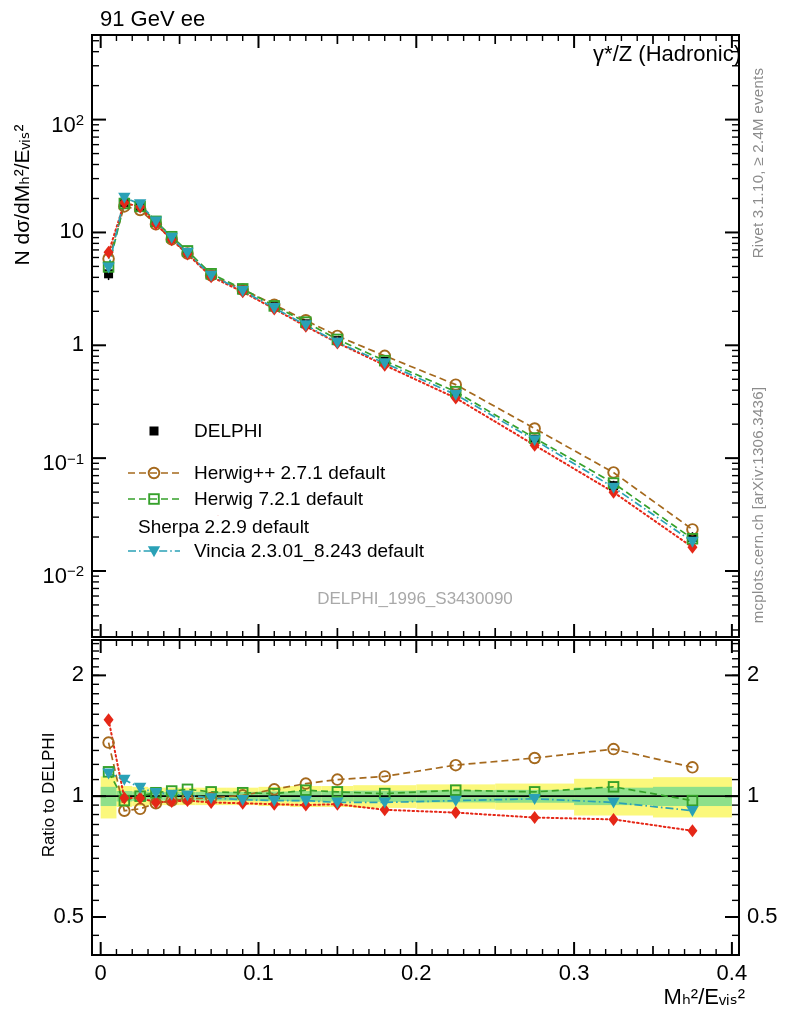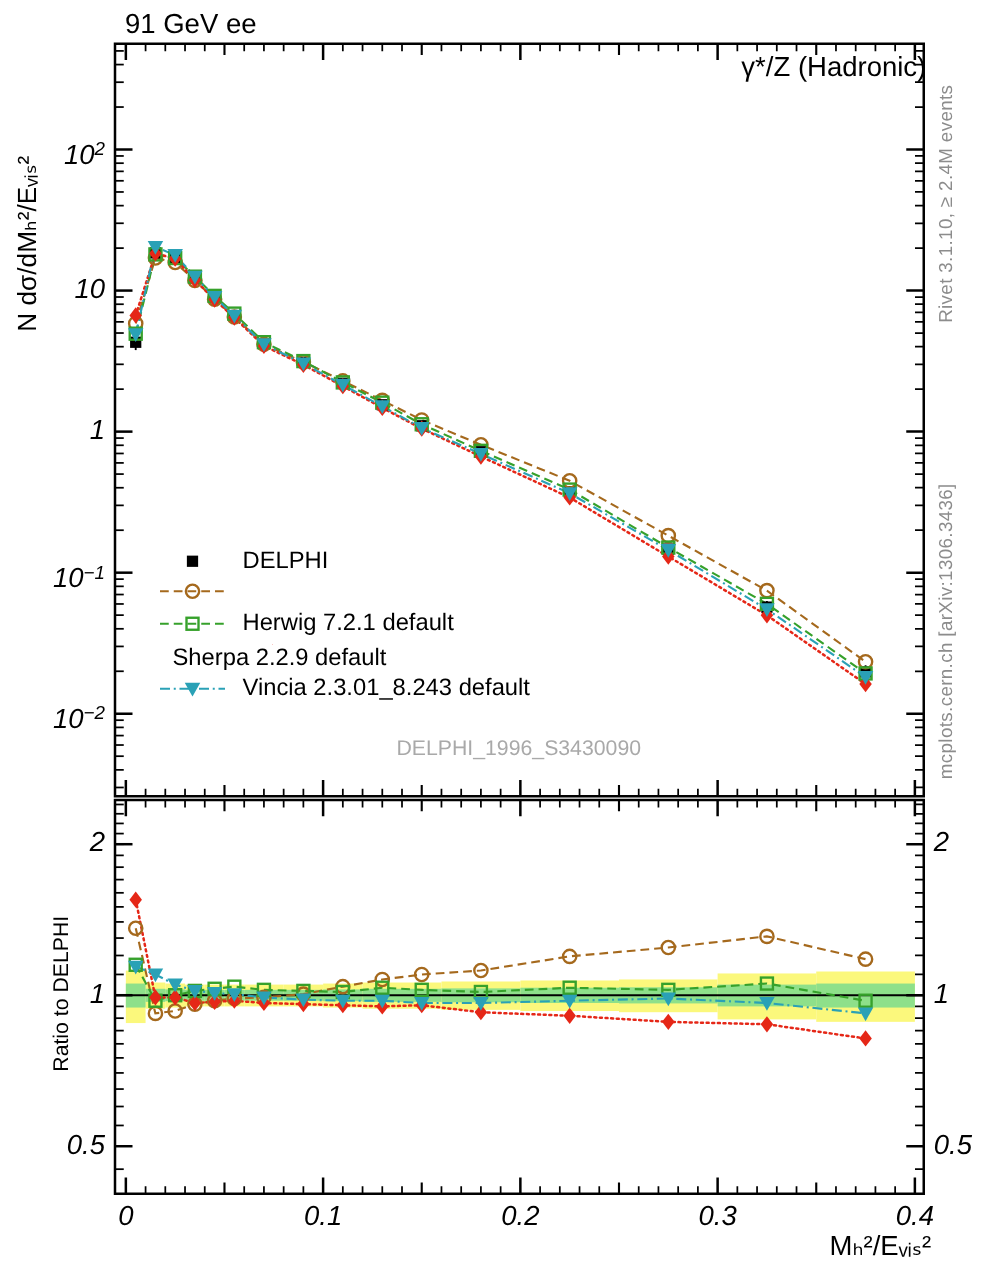--- a/index.html
+++ b/index.html
@@ -7,21 +7,21 @@
        font-family:"Liberation Sans","DejaVu Sans",sans-serif;color:#000;overflow:hidden;}
   .abs{position:absolute;}
   svg#chart{position:absolute;left:0;top:0;}
   .title{font-size:22px;white-space:nowrap;}
   .rot{transform-origin:center center;white-space:nowrap;}
   .ylabel-main{font-size:21px;}
   .ylabel-ratio{font-size:17px;}
   .xlabel{font-size:22px;white-space:nowrap;}
   .side-note{font-size:15px;color:#8c8c8c;letter-spacing:0.3px;}
   .watermark{font-size:17px;color:#a9a9a9;white-space:nowrap;}
-  .tick-label{font-size:22px;white-space:nowrap;line-height:26px;font-style:italic;}
+  .tick-label{font-size:22px;white-space:nowrap;line-height:26px;}
   .tick-label sup{font-size:15px;position:relative;top:0.1em;}
   .xtl{text-align:center;width:64px;}
   .yl-left{text-align:right;width:60px;}
   .legend-row{position:absolute;height:26px;display:flex;align-items:center;}
   .legend-row .lab{font-size:19px;margin-left:12px;white-space:nowrap;}
   .legend-row svg{display:block;}
 </style>
 </head>
 <body>
 
@@ -570,35 +570,36 @@
       <div class="abs tick-label " style="left: 747px; top: 782.174px;">1</div>
       <div class="abs tick-label yl-left" style="right: 702px; top: 902.979px;">0.5</div>
       <div class="abs tick-label " style="left: 747px; top: 902.979px;">0.5</div>
       <div class="abs tick-label xtl" style="left: 68.6793px; top: 960px;">0</div>
       <div class="abs tick-label xtl" style="left: 226.484px; top: 960px;">0.1</div>
       <div class="abs tick-label xtl" style="left: 384.289px; top: 960px;">0.2</div>
       <div class="abs tick-label xtl" style="left: 542.094px; top: 960px;">0.3</div>
       <div class="abs tick-label xtl" style="left: 699.899px; top: 960px;">0.4</div>
     </div>
   <div id="legend">
-      <div class="legend-row" style="left: 126px; top: 436px;">
+      <div class="legend-row" style="left: 126px; top: 418px;">
         <svg width="56" height="20">
           <g>
             <rect x="23.5" y="5.5" width="9" height="9" fill="#000000"></rect>
           </g>
         </svg>
         <span class="lab">DELPHI</span>
       </div>
       <div class="legend-row" style="left: 126px; top: 460px;">
         <svg width="56" height="20">
           <line x1="2" x2="54" y1="10" y2="10" stroke="#a5691d" stroke-width="1.7" stroke-dasharray="7,4"></line>
           <g>
             <circle cx="28" cy="10" r="5.3" fill="none" stroke="#a5691d" stroke-width="1.9"></circle>
           </g>
         </svg>
+        <span class="lab">Herwig++ 2.7.1 default</span>
       </div>
       <div class="legend-row" style="left: 126px; top: 486px;">
         <svg width="56" height="20">
           <line x1="2" x2="54" y1="10" y2="10" stroke="#36a12b" stroke-width="1.7" stroke-dasharray="7,4"></line>
           <g>
             <rect x="23.2" y="5.2" width="9.6" height="9.6" fill="none" stroke="#36a12b" stroke-width="1.9"></rect>
           </g>
         </svg>
         <span class="lab">Herwig 7.2.1 default</span>
       </div>

